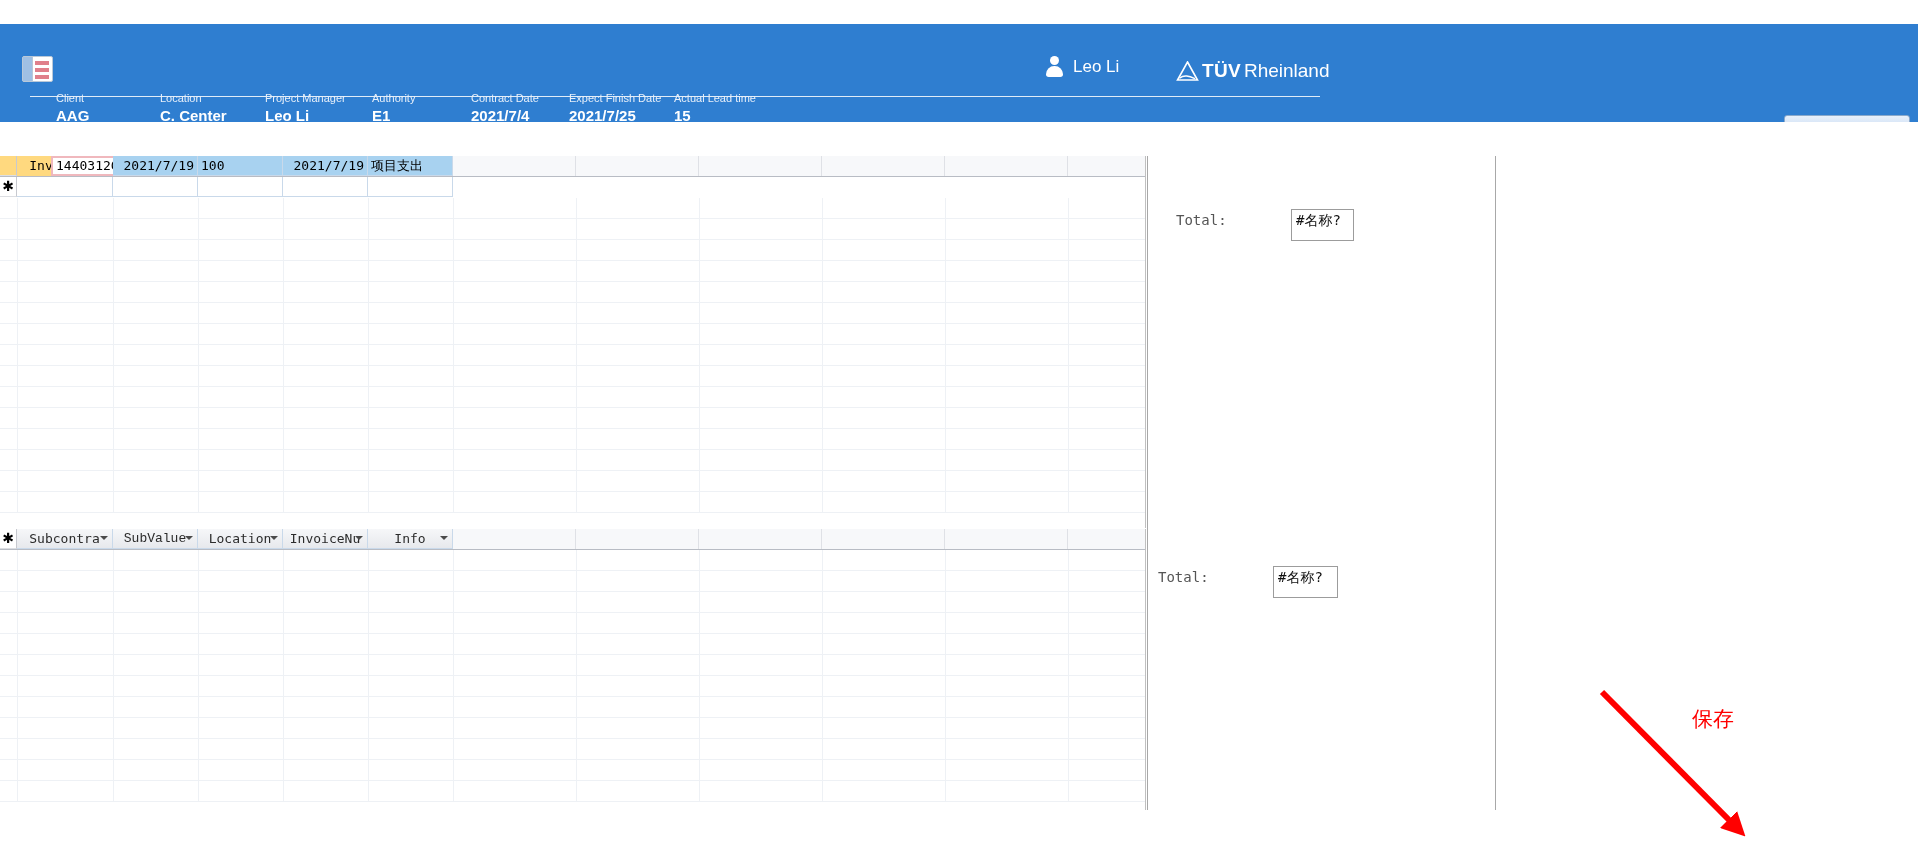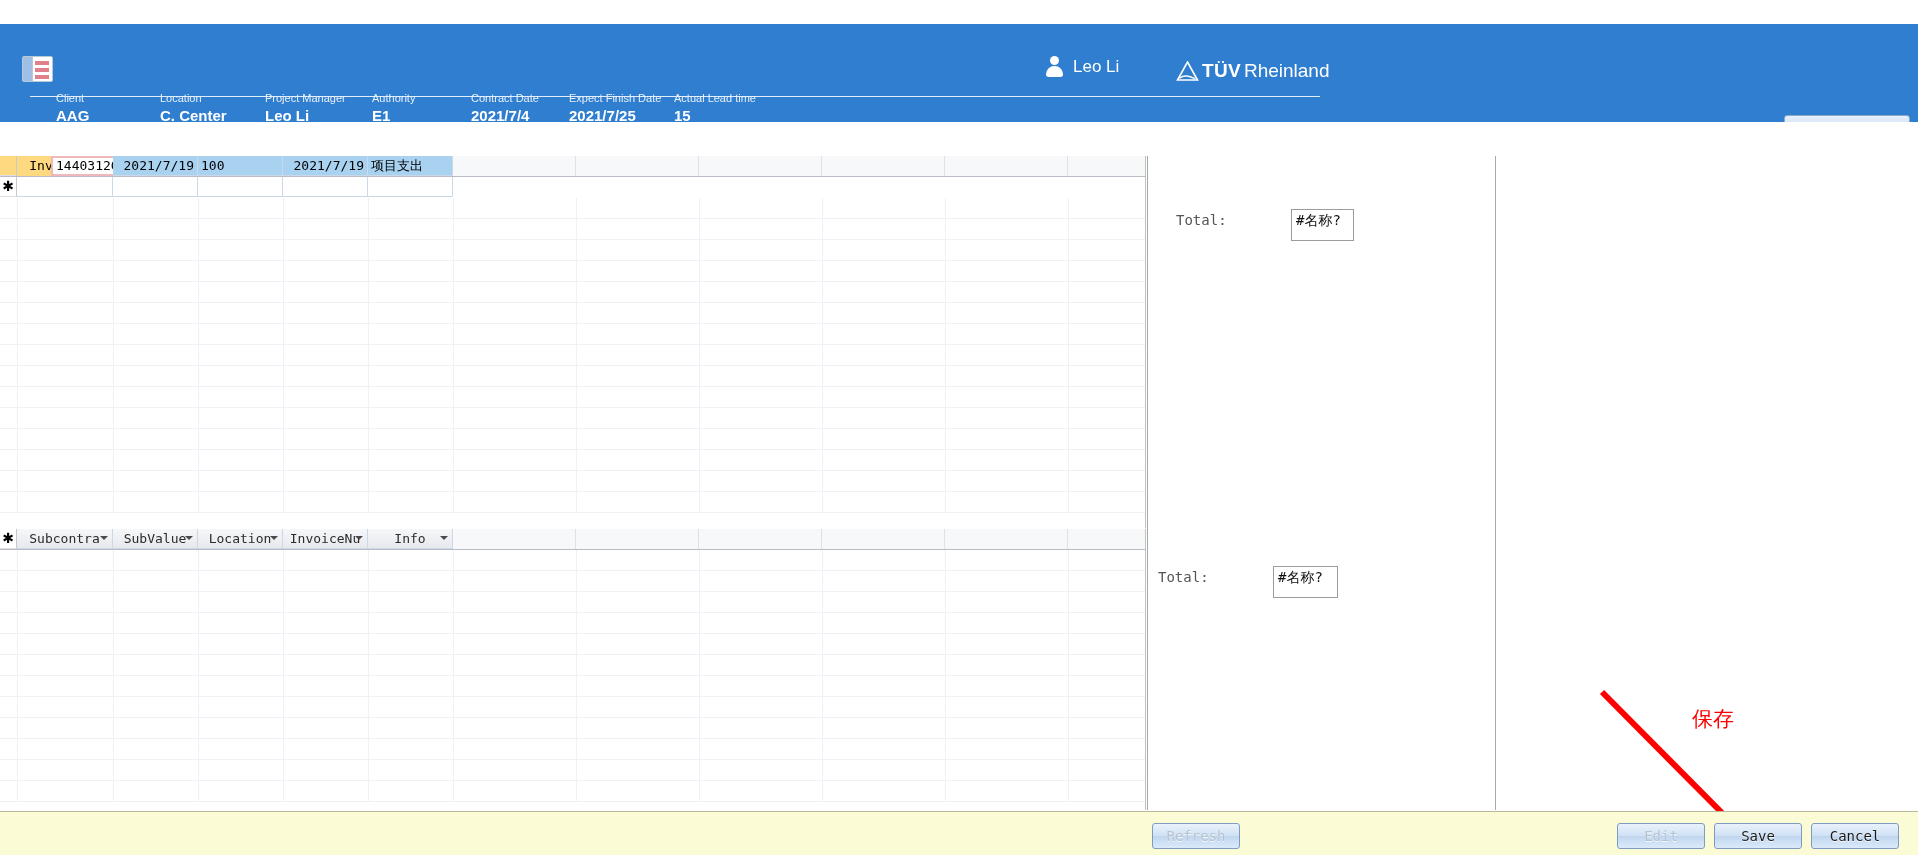--- a/index.html
+++ b/index.html
@@ -756,21 +756,21 @@
             <div class="ecolline" style="left: 17px;"></div>
           </div>
         </div>
       </div>
   </div>
 
   <div class="gridpane" id="grid-bottom">
     <div class="ghead" id="gbot-head">
         <div class="gh-cell corner" style="left: 0px; width: 17px;"></div>
         <div class="gh-cell" style="left: 17px; width: 96px;"><span>Subcontra</span><span class="caret"></span></div>
-        <div class="gh-cell" style="left: 113px; width: 85px;"><span>SubValue</span><span class="caret"></span></div>
+        <div class="gh-cell" style="left: 113px; width: 85px; font-family: Liberation Mono, monospace;"><span>SubValue</span><span class="caret"></span></div>
         <div class="gh-cell" style="left: 198px; width: 85px;"><span>Location</span><span class="caret"></span></div>
         <div class="gh-cell" style="left: 283px; width: 85px;"><span>InvoiceNu</span><span class="caret"></span></div>
         <div class="gh-cell" style="left: 368px; width: 85px;"><span>Info</span><span class="caret"></span></div>
         <div class="gh-cell filler" style="left: 453px; width: 123px;"></div>
         <div class="gh-cell filler" style="left: 576px; width: 123px;"></div>
         <div class="gh-cell filler" style="left: 699px; width: 123px;"></div>
         <div class="gh-cell filler" style="left: 822px; width: 123px;"></div>
         <div class="gh-cell filler" style="left: 945px; width: 123px;"></div>
         <div class="gh-cell filler" style="left: 1068px; width: 78px;"></div>
       </div>
@@ -960,20 +960,14 @@
   <svg id="annotation">
     <defs>
       <marker id="arrowhead" markerWidth="4" markerHeight="4" refX="2" refY="2" orient="auto">
         <path d="M0,0 L4,2 L0,4 z" fill="#ff0000"></path>
       </marker>
     </defs>
     <line id="anno-arrow" stroke="#ff0000" stroke-width="6" marker-end="url(#arrowhead)" x1="1602" y1="692" x2="1737" y2="828"></line>
   </svg>
   <div class="anno-text" style="color: rgb(255, 0, 0);">保存</div>
 
-  <div class="footer">
-    <div class="fbtn disabled" style="left:1152px;width:88px">Refresh</div>
-    <div class="fbtn disabled" style="left:1617px;width:88px">Edit</div>
-    <div class="fbtn" style="left:1714px;width:88px">Save</div>
-    <div class="fbtn" style="left:1811px;width:88px">Cancel</div>
-  </div>
 
 </div>
 
 </body></html>

